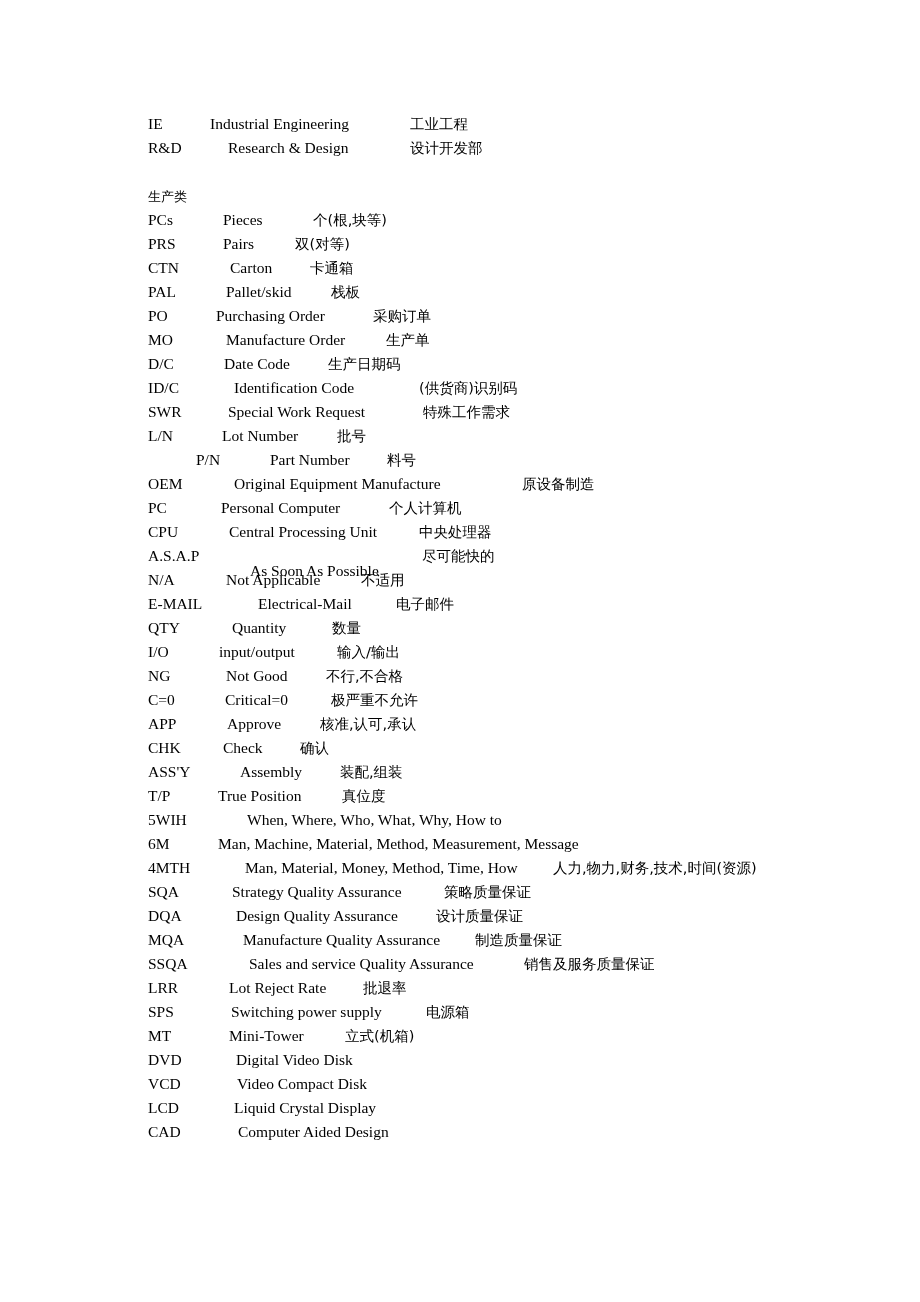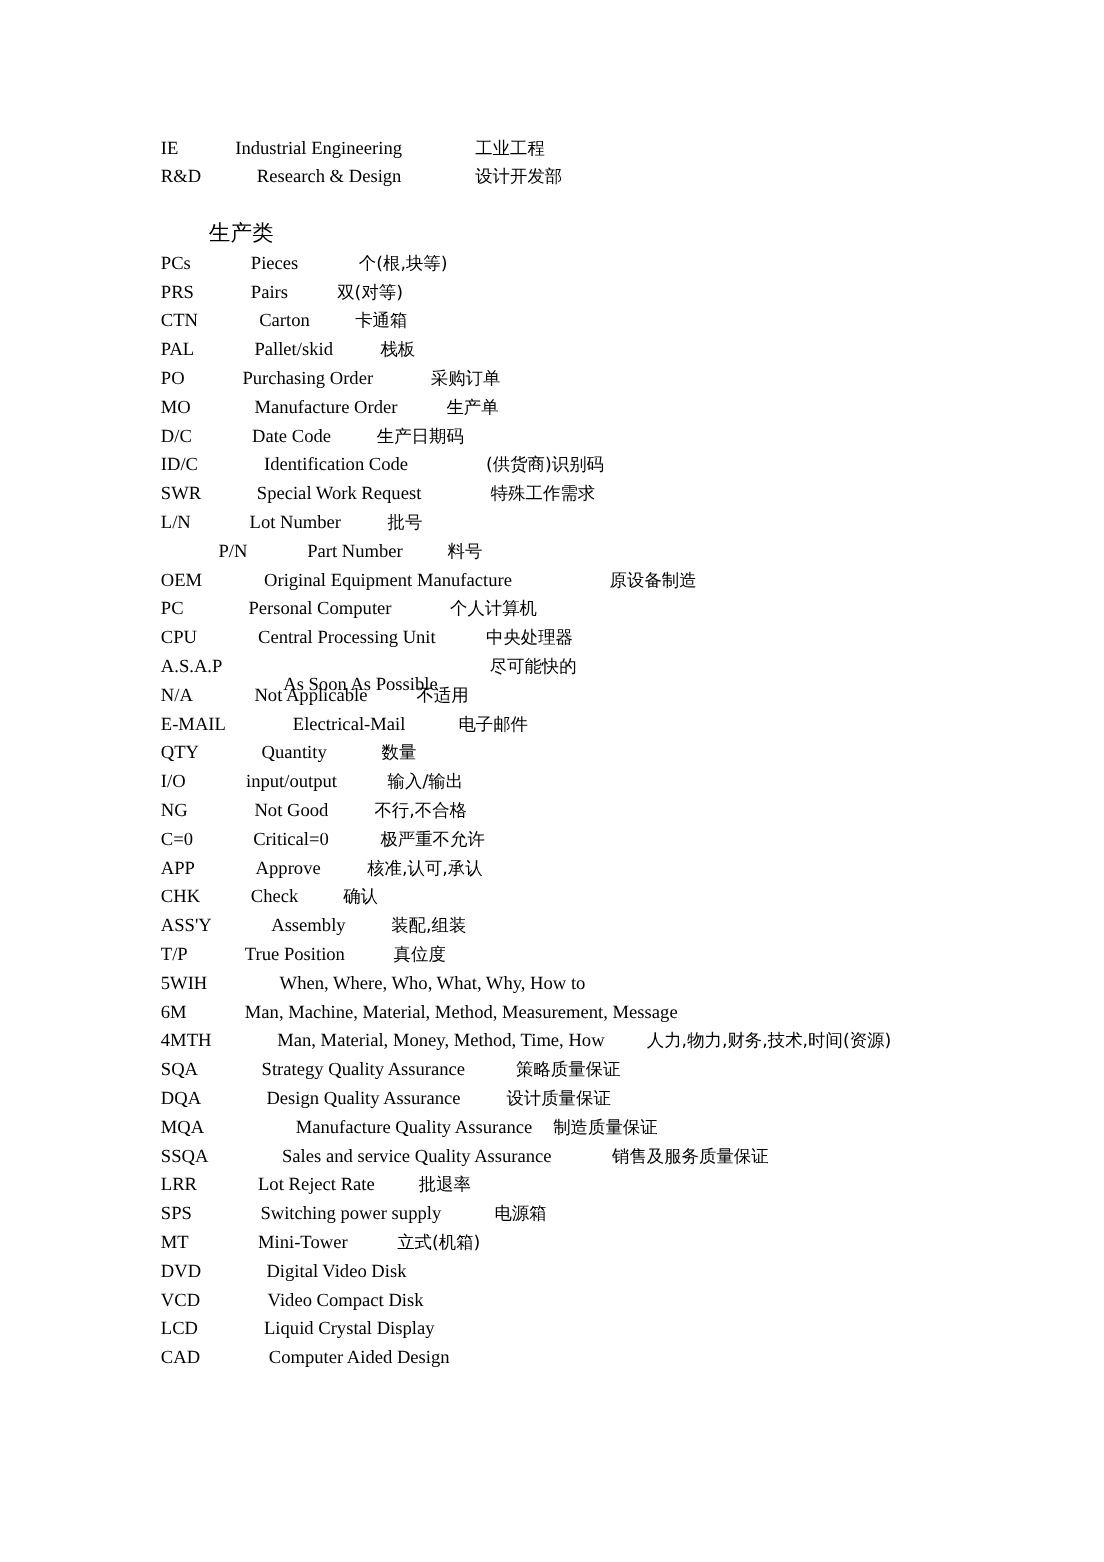--- a/index.html
+++ b/index.html
@@ -18,21 +18,21 @@
   #page {
     position: absolute;
     left: 0;
     top: 0;
     width: 920px;
     height: 1302px;
     background: #ffffff;
   }
   #glossary {
     position: absolute;
-    left: 134px;
+    left: 148px;
     top: 112px;
     width: 760px;
   }
   .gl-row {
     height: 24px;
     line-height: 24px;
     white-space: nowrap;
     font-size: 15.5px;
   }
   .gl-row.spacer {
@@ -50,22 +50,21 @@
     vertical-align: top;
   }
   .cn {
     display: inline-block;
     vertical-align: top;
     font-family: "DejaVu Sans", "Liberation Sans", sans-serif;
     font-size: 14.5px;
   }
   .section-title {
     font-family: Liberation Mono, monospace;
-    font-size: 18px;
-    margin-left: 40px;
+    font-size: 13px;
   }
 </style>
 </head>
 <body>
 
 <div id="page">
   <div id="glossary">
       <div class="gl-row"><span class="abbr" style="width: 62px;">IE</span><span class="term" style="width: 200px;">Industrial Engineering</span><span class="cn">工业工程</span></div>
       <div class="gl-row"><span class="abbr" style="width: 80px;">R&amp;D</span><span class="term" style="width: 182px;">Research &amp; Design</span><span class="cn">设计开发部</span></div>
       <div class="gl-row spacer">&nbsp;</div>
@@ -93,21 +92,21 @@
       <div class="gl-row"><span class="abbr" style="width: 77px;">C=0</span><span class="term" style="width: 106px;">Critical=0</span><span class="cn">极严重不允许</span></div>
       <div class="gl-row"><span class="abbr" style="width: 79px;">APP</span><span class="term" style="width: 93px;">Approve</span><span class="cn">核准,认可,承认</span></div>
       <div class="gl-row"><span class="abbr" style="width: 75px;">CHK</span><span class="term" style="width: 77px;">Check</span><span class="cn">确认</span></div>
       <div class="gl-row"><span class="abbr" style="width: 92px;">ASS'Y</span><span class="term" style="width: 100px;">Assembly</span><span class="cn">装配,组装</span></div>
       <div class="gl-row"><span class="abbr" style="width: 70px;">T/P</span><span class="term" style="width: 124px;">True Position</span><span class="cn">真位度</span></div>
       <div class="gl-row"><span class="abbr" style="width: 99px;">5WIH</span><span class="term">When, Where, Who, What, Why, How to</span></div>
       <div class="gl-row"><span class="abbr" style="width: 70px;">6M</span><span class="term">Man, Machine, Material, Method, Measurement, Message</span></div>
       <div class="gl-row"><span class="abbr" style="width: 97px;">4MTH</span><span class="term" style="width: 308px; font-family: Liberation Serif, serif;">Man, Material, Money, Method, Time, How</span><span class="cn">人力,物力,财务,技术,时间(资源)</span></div>
       <div class="gl-row"><span class="abbr" style="width: 84px;">SQA</span><span class="term" style="width: 212px;">Strategy Quality Assurance</span><span class="cn">策略质量保证</span></div>
       <div class="gl-row"><span class="abbr" style="width: 88px;">DQA</span><span class="term" style="width: 200px;">Design Quality Assurance</span><span class="cn">设计质量保证</span></div>
-      <div class="gl-row"><span class="abbr" style="width: 95px;">MQA</span><span class="term" style="width: 232px; text-align: center;">Manufacture Quality Assurance</span><span class="cn">制造质量保证</span></div>
+      <div class="gl-row"><span class="abbr" style="width: 95px;">MQA</span><span class="term" style="width: 232px;">Manufacture Quality Assurance</span><span class="cn">制造质量保证</span></div>
       <div class="gl-row"><span class="abbr" style="width: 101px;">SSQA</span><span class="term" style="width: 275px;">Sales and service Quality Assurance</span><span class="cn">销售及服务质量保证</span></div>
       <div class="gl-row"><span class="abbr" style="width: 81px;">LRR</span><span class="term" style="width: 134px;">Lot Reject Rate</span><span class="cn">批退率</span></div>
       <div class="gl-row"><span class="abbr" style="width: 83px;">SPS</span><span class="term" style="width: 195px;">Switching power supply</span><span class="cn">电源箱</span></div>
       <div class="gl-row"><span class="abbr" style="width: 81px;">MT</span><span class="term" style="width: 116px;">Mini-Tower</span><span class="cn">立式(机箱)</span></div>
       <div class="gl-row"><span class="abbr" style="width: 88px;">DVD</span><span class="term">Digital Video Disk</span></div>
       <div class="gl-row"><span class="abbr" style="width: 89px;">VCD</span><span class="term">Video Compact Disk</span></div>
       <div class="gl-row"><span class="abbr" style="width: 86px;">LCD</span><span class="term">Liquid Crystal Display</span></div>
       <div class="gl-row"><span class="abbr" style="width: 90px;">CAD</span><span class="term">Computer Aided Design</span></div>
     </div>
 </div>

